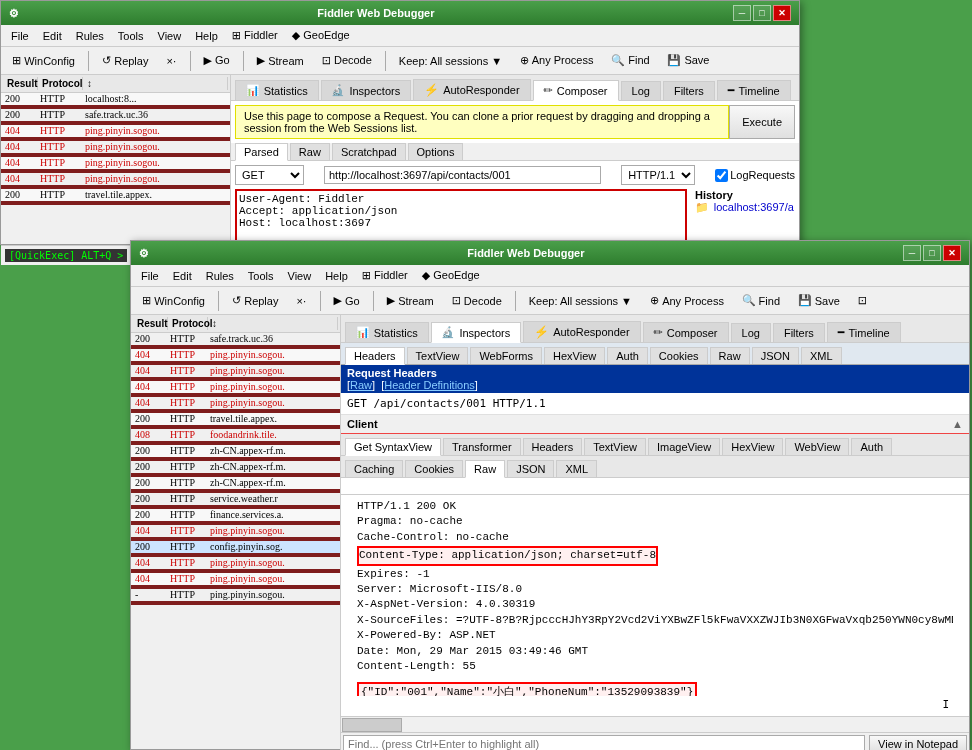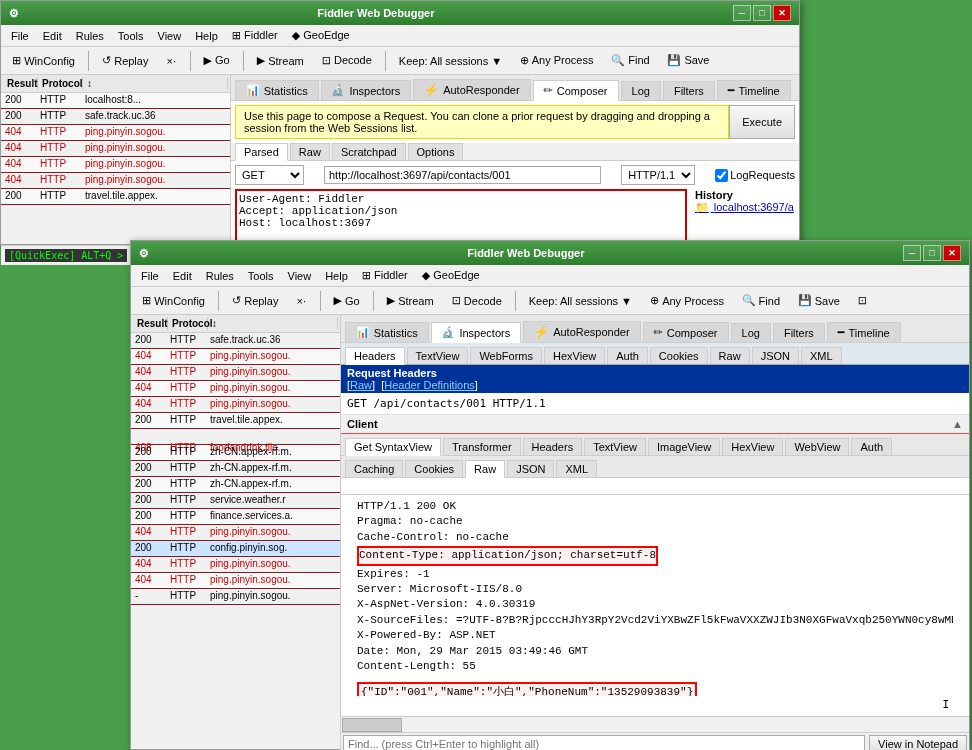--- a/index.html
+++ b/index.html
@@ -93,24 +93,25 @@
       display: flex;
       padding: 2px;
       font-size: 10px;
       font-weight: bold;
     }
     
     .session-header-col { padding: 1px 4px; border-right: 1px solid #ccc; }
     
     .session-row {
       display: flex;
-      align-items: flex-start;
-      border-bottom: 1px solid #7f1d1d;
+      align-items: flex-end;
+      border-bottom: 4px solid #7f1d1d;
       font-size: 10px;
       height: 16px;
+      font-family: Liberation Serif, serif;
     }
     
     .session-row:nth-child(even) { background: #f8f8f8; }
     
     .session-cell { padding: 1px 4px; overflow: hidden; white-space: nowrap; }
     
     .status-200 { color: #000; }
     .status-404 { color: #cc0000; }
     .status-408 { color: #cc0000; margin-top: 12px; }
     
@@ -270,21 +271,21 @@
       width: 100%;
       font-family: 'Courier New', monospace;
       font-size: 11px;
       border: 1px solid #aaa;
       resize: none;
       height: 80px;
       padding: 2px;
     }
     
     .history-label { font-size: 11px; font-weight: bold; }
-    .history-item { font-size: 11px; color: #0000cc; cursor: pointer; text-decoration: underline; }
+    .history-item { font-size: 11px; color: #0000cc; cursor: pointer; }
     .folder-icon { color: #e8c000; margin-right: 2px; }
     
     
     .find-bar {
       display: flex;
       align-items: center;
       border-top: 1px solid #ccc;
       padding: 2px;
       gap: 4px;
       background: #f0f0f0;

